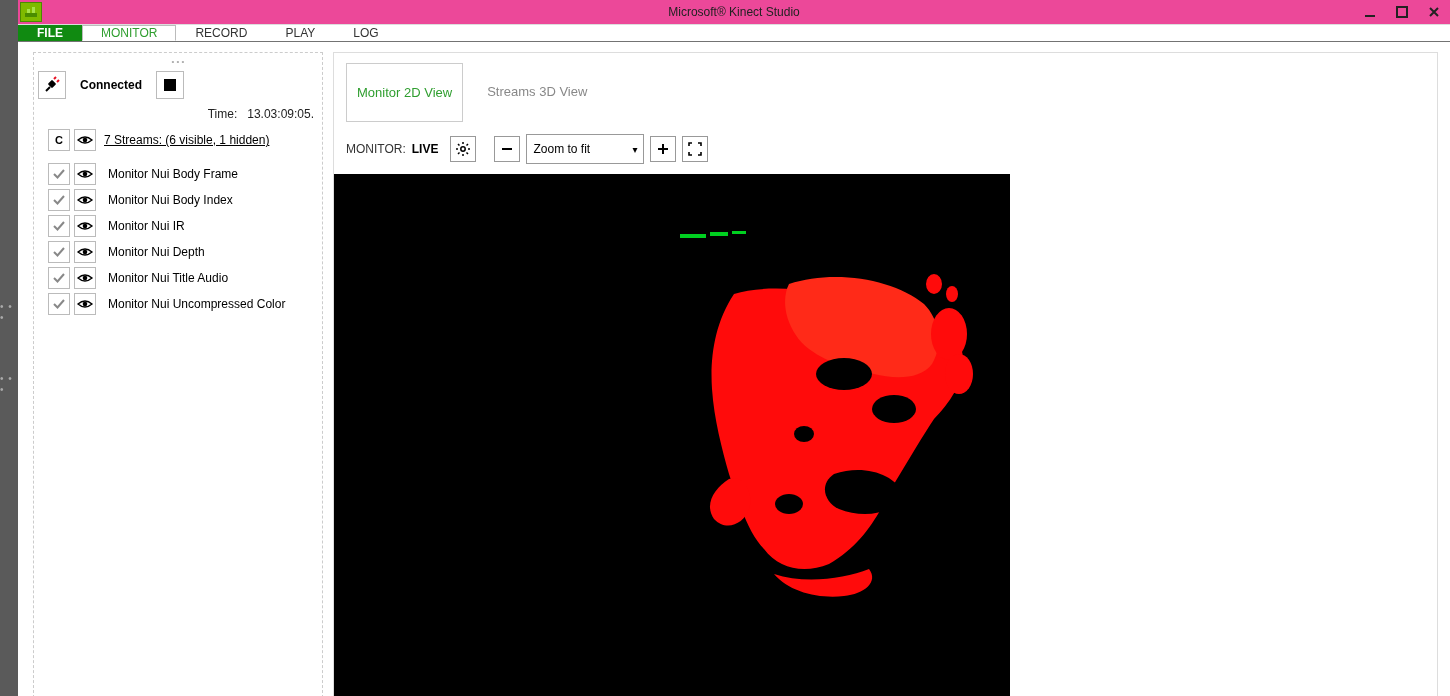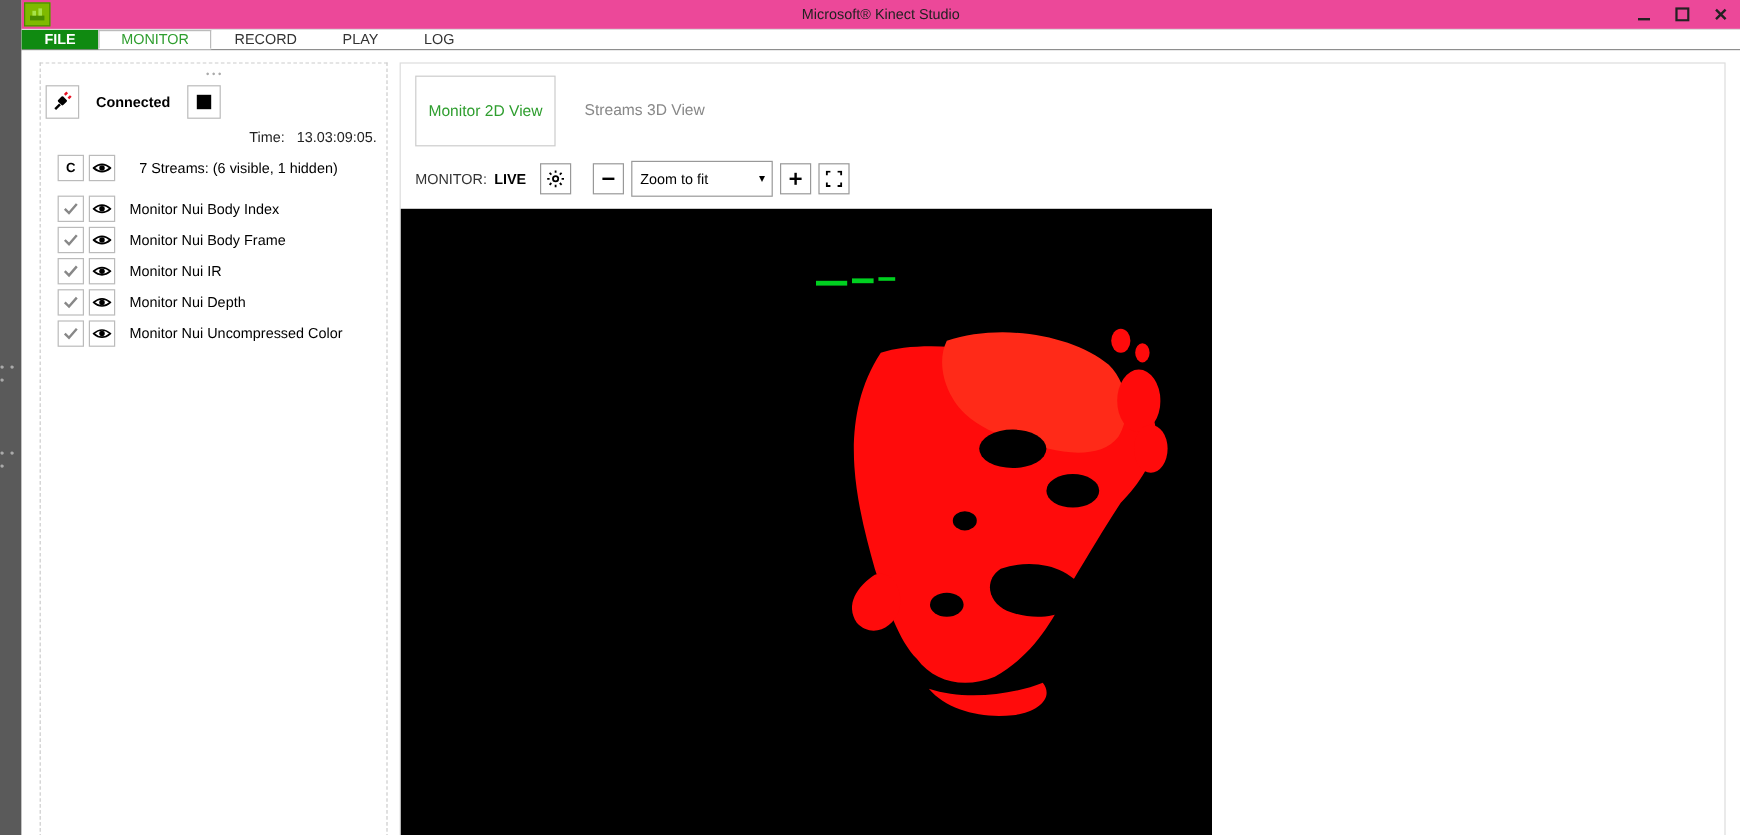--- a/index.html
+++ b/index.html
@@ -30,21 +30,21 @@
 
 .conn-row { display: flex; align-items: center; gap: 4px; font-weight: bold; }
 .icon-btn { width: 28px; height: 28px; border: 1px solid #bbb; background: #fff; display: flex; align-items: center; justify-content: center; cursor: pointer; }
 .small-icon-btn { width: 22px; height: 22px; border: 1px solid #bbb; background: #fff; display: flex; align-items: center; justify-content: center; cursor: pointer; }
 .conn-label { font-size: 12px; padding: 0 10px; }
 .stop-sq { width: 12px; height: 12px; background: #000; }
 
 .time-row { text-align: right; font-size: 12px; margin: 8px 4px 4px 0; color: #222; }
 
 .streams-head { display: flex; align-items: center; gap: 4px; margin: 4px 0 8px 10px; }
-.streams-head .lbl { font-size: 12px; margin-left: 16px; }
+.streams-head .lbl { font-size: 12px; margin-left: 4px; text-decoration: underline; }
 
 .stream-item { display: flex; align-items: center; gap: 4px; margin: 4px 0 4px 10px; }
 .stream-item .nm { font-size: 12px; margin-left: 8px; }
 
 .main-panel { flex: 1; margin: 10px 12px 0 10px; border: 1px solid #ddd; background: #fff; display: flex; flex-direction: column; }
 
 .view-tabs { display: flex; gap: 14px; padding: 10px 12px 8px 12px; }
 .view-tab { font-size: 13px; padding: 21px 10px; cursor: pointer; color: #888; }
 .view-tab.active { border: 1px solid #ccc; color: #2f9e2f; }
 
@@ -150,63 +150,77 @@
                 <svg width="14" height="12" viewBox="0 0 14 12">
                   <path d="M2 6 L5.5 9.5 L12 2" fill="none" stroke="#888" stroke-width="2"></path>
                 </svg>
               </div>
               <div class="small-icon-btn eye-icon">
                 <svg width="16" height="12" viewBox="0 0 16 12">
                   <path d="M1 6 Q8 0 15 6 Q8 12 1 6 Z" fill="none" stroke="#000" stroke-width="1.4"></path>
                   <circle cx="8" cy="6" r="2.3" fill="#000"></circle>
                 </svg>
               </div>
+              <span class="nm">Monitor Nui Body Frame</span>
+            </div>
+            <div class="stream-item">
+              <div class="small-icon-btn check-icon">
+                <svg width="14" height="12" viewBox="0 0 14 12">
+                  <path d="M2 6 L5.5 9.5 L12 2" fill="none" stroke="#888" stroke-width="2"></path>
+                </svg>
+              </div>
+              <div class="small-icon-btn eye-icon">
+                <svg width="16" height="12" viewBox="0 0 16 12">
+                  <path d="M1 6 Q8 0 15 6 Q8 12 1 6 Z" fill="none" stroke="#000" stroke-width="1.4"></path>
+                  <circle cx="8" cy="6" r="2.3" fill="#000"></circle>
+                </svg>
+              </div>
               <span class="nm">Monitor Nui Body Index</span>
             </div>
             <div class="stream-item">
               <div class="small-icon-btn check-icon">
                 <svg width="14" height="12" viewBox="0 0 14 12">
                   <path d="M2 6 L5.5 9.5 L12 2" fill="none" stroke="#888" stroke-width="2"></path>
                 </svg>
               </div>
               <div class="small-icon-btn eye-icon">
                 <svg width="16" height="12" viewBox="0 0 16 12">
                   <path d="M1 6 Q8 0 15 6 Q8 12 1 6 Z" fill="none" stroke="#000" stroke-width="1.4"></path>
                   <circle cx="8" cy="6" r="2.3" fill="#000"></circle>
                 </svg>
               </div>
-              <span class="nm">Monitor Nui Body Frame</span>
-            </div>
-            <div class="stream-item">
-              <div class="small-icon-btn check-icon">
-                <svg width="14" height="12" viewBox="0 0 14 12">
-                  <path d="M2 6 L5.5 9.5 L12 2" fill="none" stroke="#888" stroke-width="2"></path>
-                </svg>
-              </div>
-              <div class="small-icon-btn eye-icon">
-                <svg width="16" height="12" viewBox="0 0 16 12">
-                  <path d="M1 6 Q8 0 15 6 Q8 12 1 6 Z" fill="none" stroke="#000" stroke-width="1.4"></path>
-                  <circle cx="8" cy="6" r="2.3" fill="#000"></circle>
-                </svg>
-              </div>
               <span class="nm">Monitor Nui IR</span>
             </div>
             <div class="stream-item">
               <div class="small-icon-btn check-icon">
                 <svg width="14" height="12" viewBox="0 0 14 12">
                   <path d="M2 6 L5.5 9.5 L12 2" fill="none" stroke="#888" stroke-width="2"></path>
                 </svg>
               </div>
               <div class="small-icon-btn eye-icon">
                 <svg width="16" height="12" viewBox="0 0 16 12">
                   <path d="M1 6 Q8 0 15 6 Q8 12 1 6 Z" fill="none" stroke="#000" stroke-width="1.4"></path>
                   <circle cx="8" cy="6" r="2.3" fill="#000"></circle>
                 </svg>
               </div>
               <span class="nm">Monitor Nui Depth</span>
+            </div>
+            <div class="stream-item">
+              <div class="small-icon-btn check-icon">
+                <svg width="14" height="12" viewBox="0 0 14 12">
+                  <path d="M2 6 L5.5 9.5 L12 2" fill="none" stroke="#888" stroke-width="2"></path>
+                </svg>
+              </div>
+              <div class="small-icon-btn eye-icon">
+                <svg width="16" height="12" viewBox="0 0 16 12">
+                  <path d="M1 6 Q8 0 15 6 Q8 12 1 6 Z" fill="none" stroke="#000" stroke-width="1.4"></path>
+                  <circle cx="8" cy="6" r="2.3" fill="#000"></circle>
+                </svg>
+              </div>
+              <span class="nm">Monitor Nui Title Audio</span>
             </div>
             <div class="stream-item">
               <div class="small-icon-btn check-icon">
                 <svg width="14" height="12" viewBox="0 0 14 12">
                   <path d="M2 6 L5.5 9.5 L12 2" fill="none" stroke="#888" stroke-width="2"></path>
                 </svg>
               </div>
               <div class="small-icon-btn eye-icon">
                 <svg width="16" height="12" viewBox="0 0 16 12">
                   <path d="M1 6 Q8 0 15 6 Q8 12 1 6 Z" fill="none" stroke="#000" stroke-width="1.4"></path>

